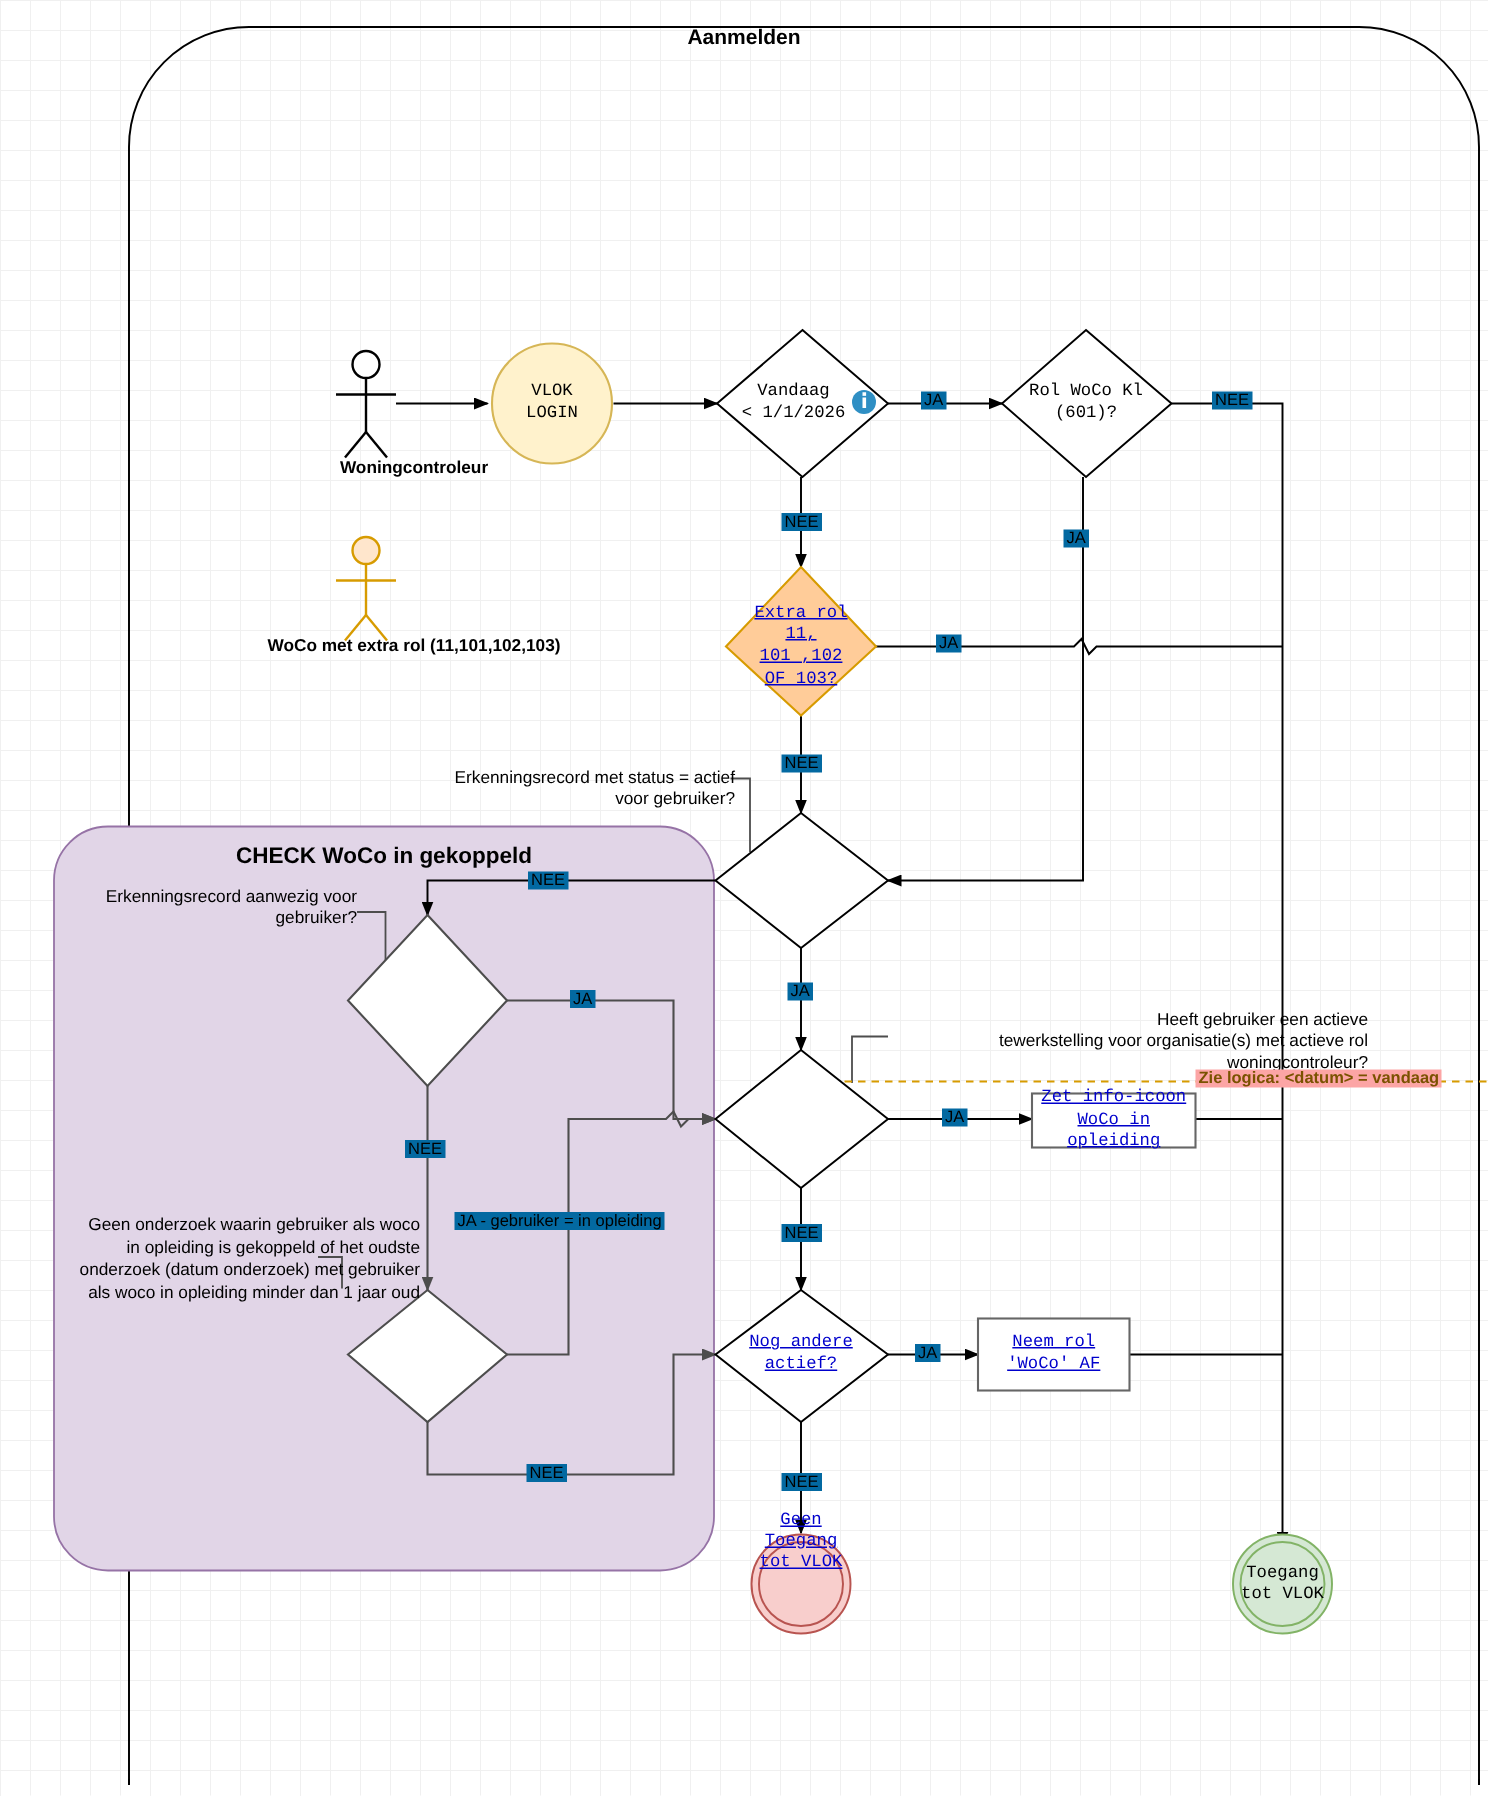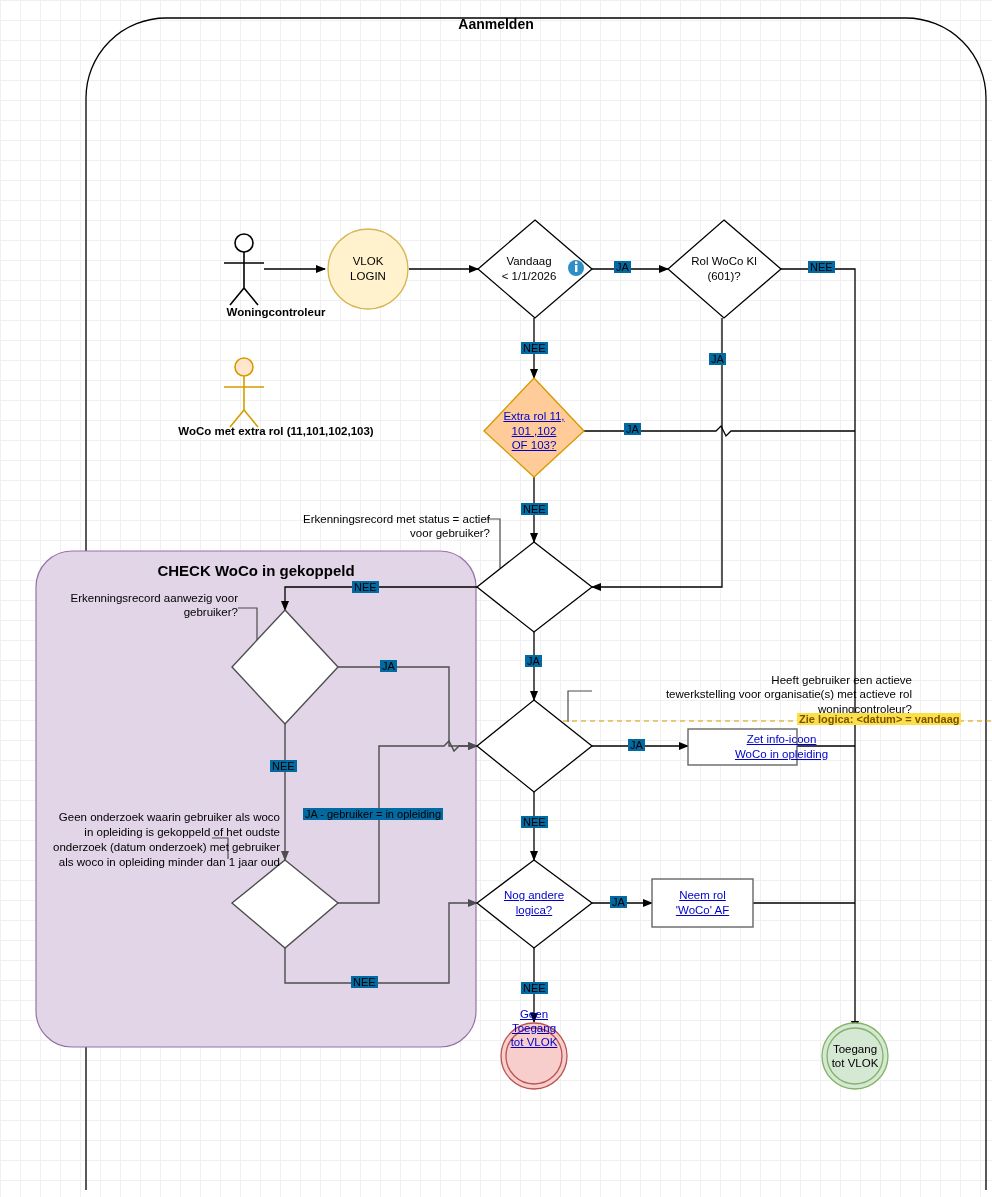--- a/index.html
+++ b/index.html
@@ -23,35 +23,36 @@
   .lbl{
     position:absolute;
     font-size:11.5px;color:#000;
     text-align:right;line-height:1.25;
     white-space:pre-line;
   }
   .node-text{
     position:absolute;display:flex;align-items:center;justify-content:center;
     text-align:center;font-size:11.5px;line-height:1.28;color:#000;
     pointer-events:none;
+    font-family:Liberation Mono, monospace;
   }
   .node-text.link{color:#0000cc;text-decoration:underline;}
   .pooltitle{
     position:absolute;left:0;top:16px;width:992px;text-align:center;
     font-size:14px;font-weight:bold;color:#000;
   }
   .grouptitle{
     position:absolute;font-size:15px;font-weight:bold;color:#000;text-align:center;
   }
   .actor-label{position:absolute;font-size:11.5px;font-weight:bold;color:#000;text-align:center;margin-left:32px;}
   .edge-lbl{
     position:absolute;font-size:11px;color:#000;background:#0369a1;
     padding:0 2px;white-space:nowrap;
   }
-  .edge-lbl.orange{color:#7a5200;font-weight:bold;background:#fde047;}
+  .edge-lbl.orange{color:#7a5200;font-weight:bold;background:#fca5a5;}
 </style>
 </head>
 <body>
 
 <div id="canvas"></div>
 
 <svg id="svgroot" xmlns="http://www.w3.org/2000/svg">
   <defs>
     <marker id="arw" markerWidth="10" markerHeight="8" refX="9" refY="4" orient="auto" markerUnits="userSpaceOnUse">
       <path d="M0,0 L10,4 L0,8 z" fill="#000"></path>
@@ -179,22 +180,22 @@
 <div class="node-text" style="left:328px;top:249px;width:80px;height:40px;white-space:pre-line;">VLOK
 LOGIN</div>
 <div class="node-text" style="left:492px;top:249px;width:74px;height:40px;white-space:pre-line;">Vandaag
 &lt; 1/1/2026</div>
 <div class="node-text" style="left:676px;top:249px;width:96px;height:40px;white-space:pre-line;">Rol WoCo Kl
 (601)?</div>
 <div class="node-text link" style="left:496px;top:405px;width:76px;height:52px;white-space:pre-line;">Extra rol 11,
 101 ,102
 OF 103?</div>
 <div class="node-text link" style="left:490px;top:884px;width:88px;height:38px;white-space:pre-line;">Nog andere
-logica?</div>
-<div class="node-text link" style="left:688px;top:729px;width:109px;height:36px;white-space:pre-line;margin-left:39px;">Zet info-icoon
+actief?</div>
+<div class="node-text link" style="left:688px;top:729px;width:109px;height:36px;white-space:pre-line;">Zet info-icoon
 WoCo in opleiding</div>
 <div class="node-text link" style="left:652px;top:879px;width:101px;height:48px;white-space:pre-line;">Neem rol
 'WoCo' AF</div>
 <div class="node-text link" style="left:504px;top:1004px;width:60px;height:48px;white-space:pre-line;line-height:1.22;">Geen
 Toegang
 tot VLOK</div>
 <div class="node-text" style="left:825px;top:1039px;width:60px;height:34px;white-space:pre-line;line-height:1.22;">Toegang
 tot VLOK</div>
 
 <div class="lbl" style="left:270px;top:512px;width:220px;">Erkenningsrecord met status = actief

